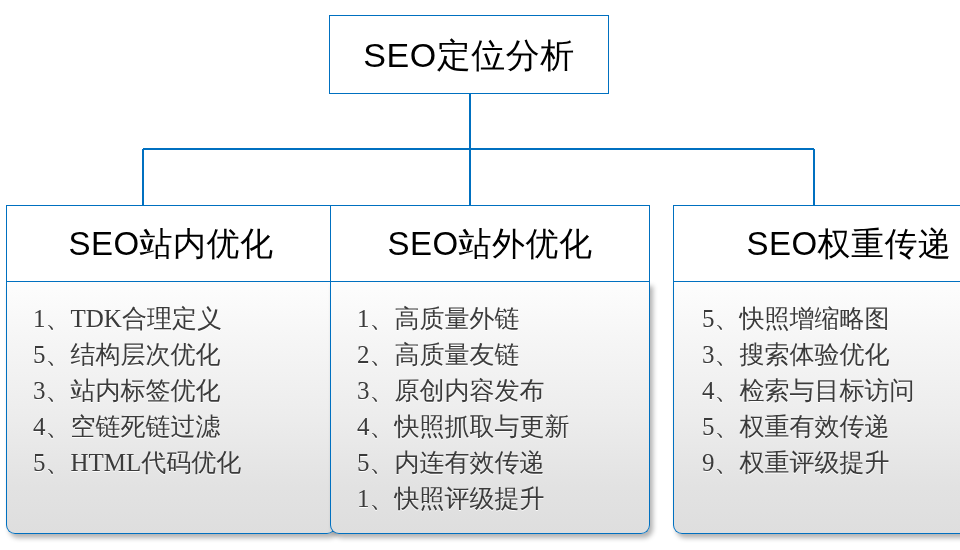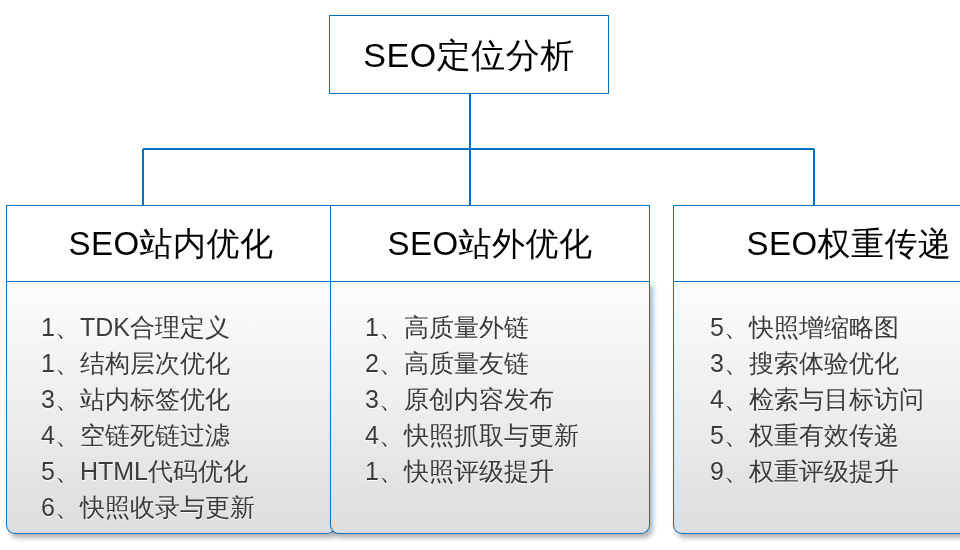--- a/index.html
+++ b/index.html
@@ -101,22 +101,23 @@
     border-bottom-left-radius: 9px;
     border-bottom-right-radius: 9px;
     background: linear-gradient(to bottom, #fdfdfd 0%, #f6f6f6 22%, #ececec 55%, #e2e2e2 82%, #dedede 100%);
     box-shadow: 3px 4px 5px rgba(0,0,0,0.30);
     padding: 19px 0 0 0;
     overflow: hidden;
   }
 
   .item-list {
     list-style: none;
-    margin: 8px;
+    margin: 0;
     padding: 0 0 0 0;
+    font-family: Liberation Serif, serif;
   }
   .item {
     font-size: 25px;
     line-height: 36px;
     color: #3b3b3b;
     white-space: nowrap;
     text-shadow: 0 1px 0 rgba(255,255,255,0.95);
     padding-left: 26px;
   }
   .branch.b3 .item { padding-left: 28px; }
@@ -141,39 +142,39 @@
     <span class="root-title">SEO定位分析</span>
   </div>
 
   <div class="branch b1">
     <div class="branch-header">
       <span class="branch-header-title">SEO站内优化</span>
     </div>
     <div class="branch-body">
       <ul class="item-list">
         <li class="item">1、TDK合理定义</li>
-        <li class="item">1、结构层次优化</li>
+        <li class="item">5、结构层次优化</li>
         <li class="item">3、站内标签优化</li>
         <li class="item">4、空链死链过滤</li>
         <li class="item">5、HTML代码优化</li>
-        <li class="item">6、快照收录与更新</li>
       </ul>
     </div>
   </div>
 
   <div class="branch b2">
     <div class="branch-header">
       <span class="branch-header-title">SEO站外优化</span>
     </div>
     <div class="branch-body">
       <ul class="item-list">
         <li class="item">1、高质量外链</li>
         <li class="item">2、高质量友链</li>
         <li class="item">3、原创内容发布</li>
         <li class="item">4、快照抓取与更新</li>
+        <li class="item">5、内连有效传递</li>
         <li class="item">1、快照评级提升</li>
       </ul>
     </div>
   </div>
 
   <div class="branch b3">
     <div class="branch-header">
       <span class="branch-header-title">SEO权重传递</span>
     </div>
     <div class="branch-body">

